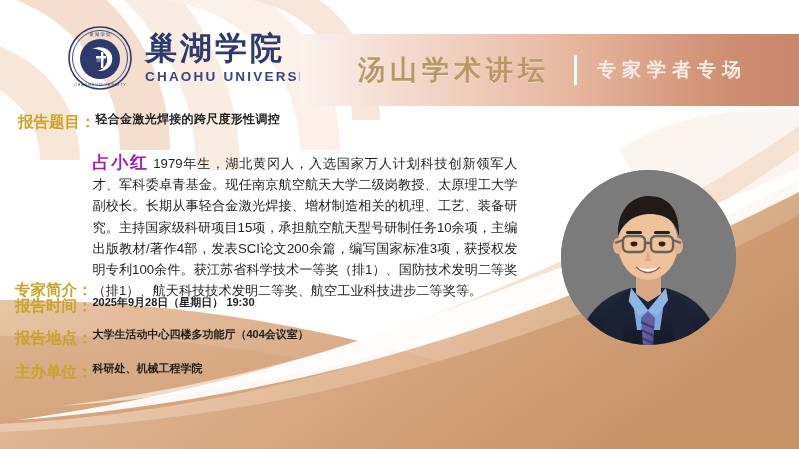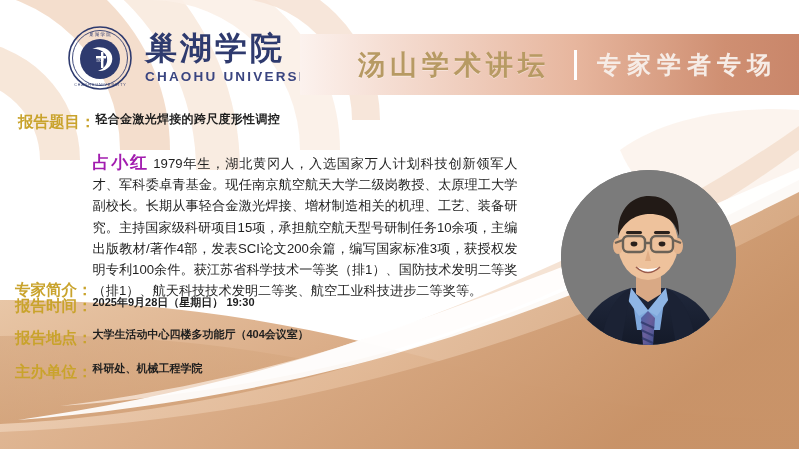--- a/index.html
+++ b/index.html
@@ -17,42 +17,42 @@
   }
 
   
   .bg-layer{position:absolute;inset:0;overflow:hidden;pointer-events:none;}
   .bg-svg{position:absolute;left:0;top:0;width:799px;height:449px;display:block;}
 
   
   .banner{
     position:absolute;
     left:300px;top:34px;
-    width:499px;height:61px;
+    width:499px;height:72px;
     background:linear-gradient(90deg,#fcf2ee 0%,#f5ddd2 18%,#e7b69e 55%,#cf8f72 85%,#c9866a 100%);
     display:flex;align-items:center;
   }
   .banner-main{
     margin-left:58px;
     font-family:"Liberation Serif","DejaVu Serif",serif;
     font-weight:bold;
     font-size:27px;
     letter-spacing:5px;
     color:#b79a63;
     text-shadow:0 1px 0 rgba(255,255,255,.35);
     white-space:nowrap;
   }
   .banner-divider{
     width:3px;height:30px;background:#ffffff;
     margin:0 20px 0 24px;flex:0 0 auto;
   }
   .banner-sub{
     font-family:"Liberation Serif","DejaVu Serif",serif;
     font-weight:bold;
-    font-size:24px;
+    font-size:19px;
     letter-spacing:6px;
     color:#f6ece6;
     white-space:nowrap;
   }
 
   
   .logo-block{
     position:absolute;left:68px;top:26px;
     display:flex;align-items:center;
   }

